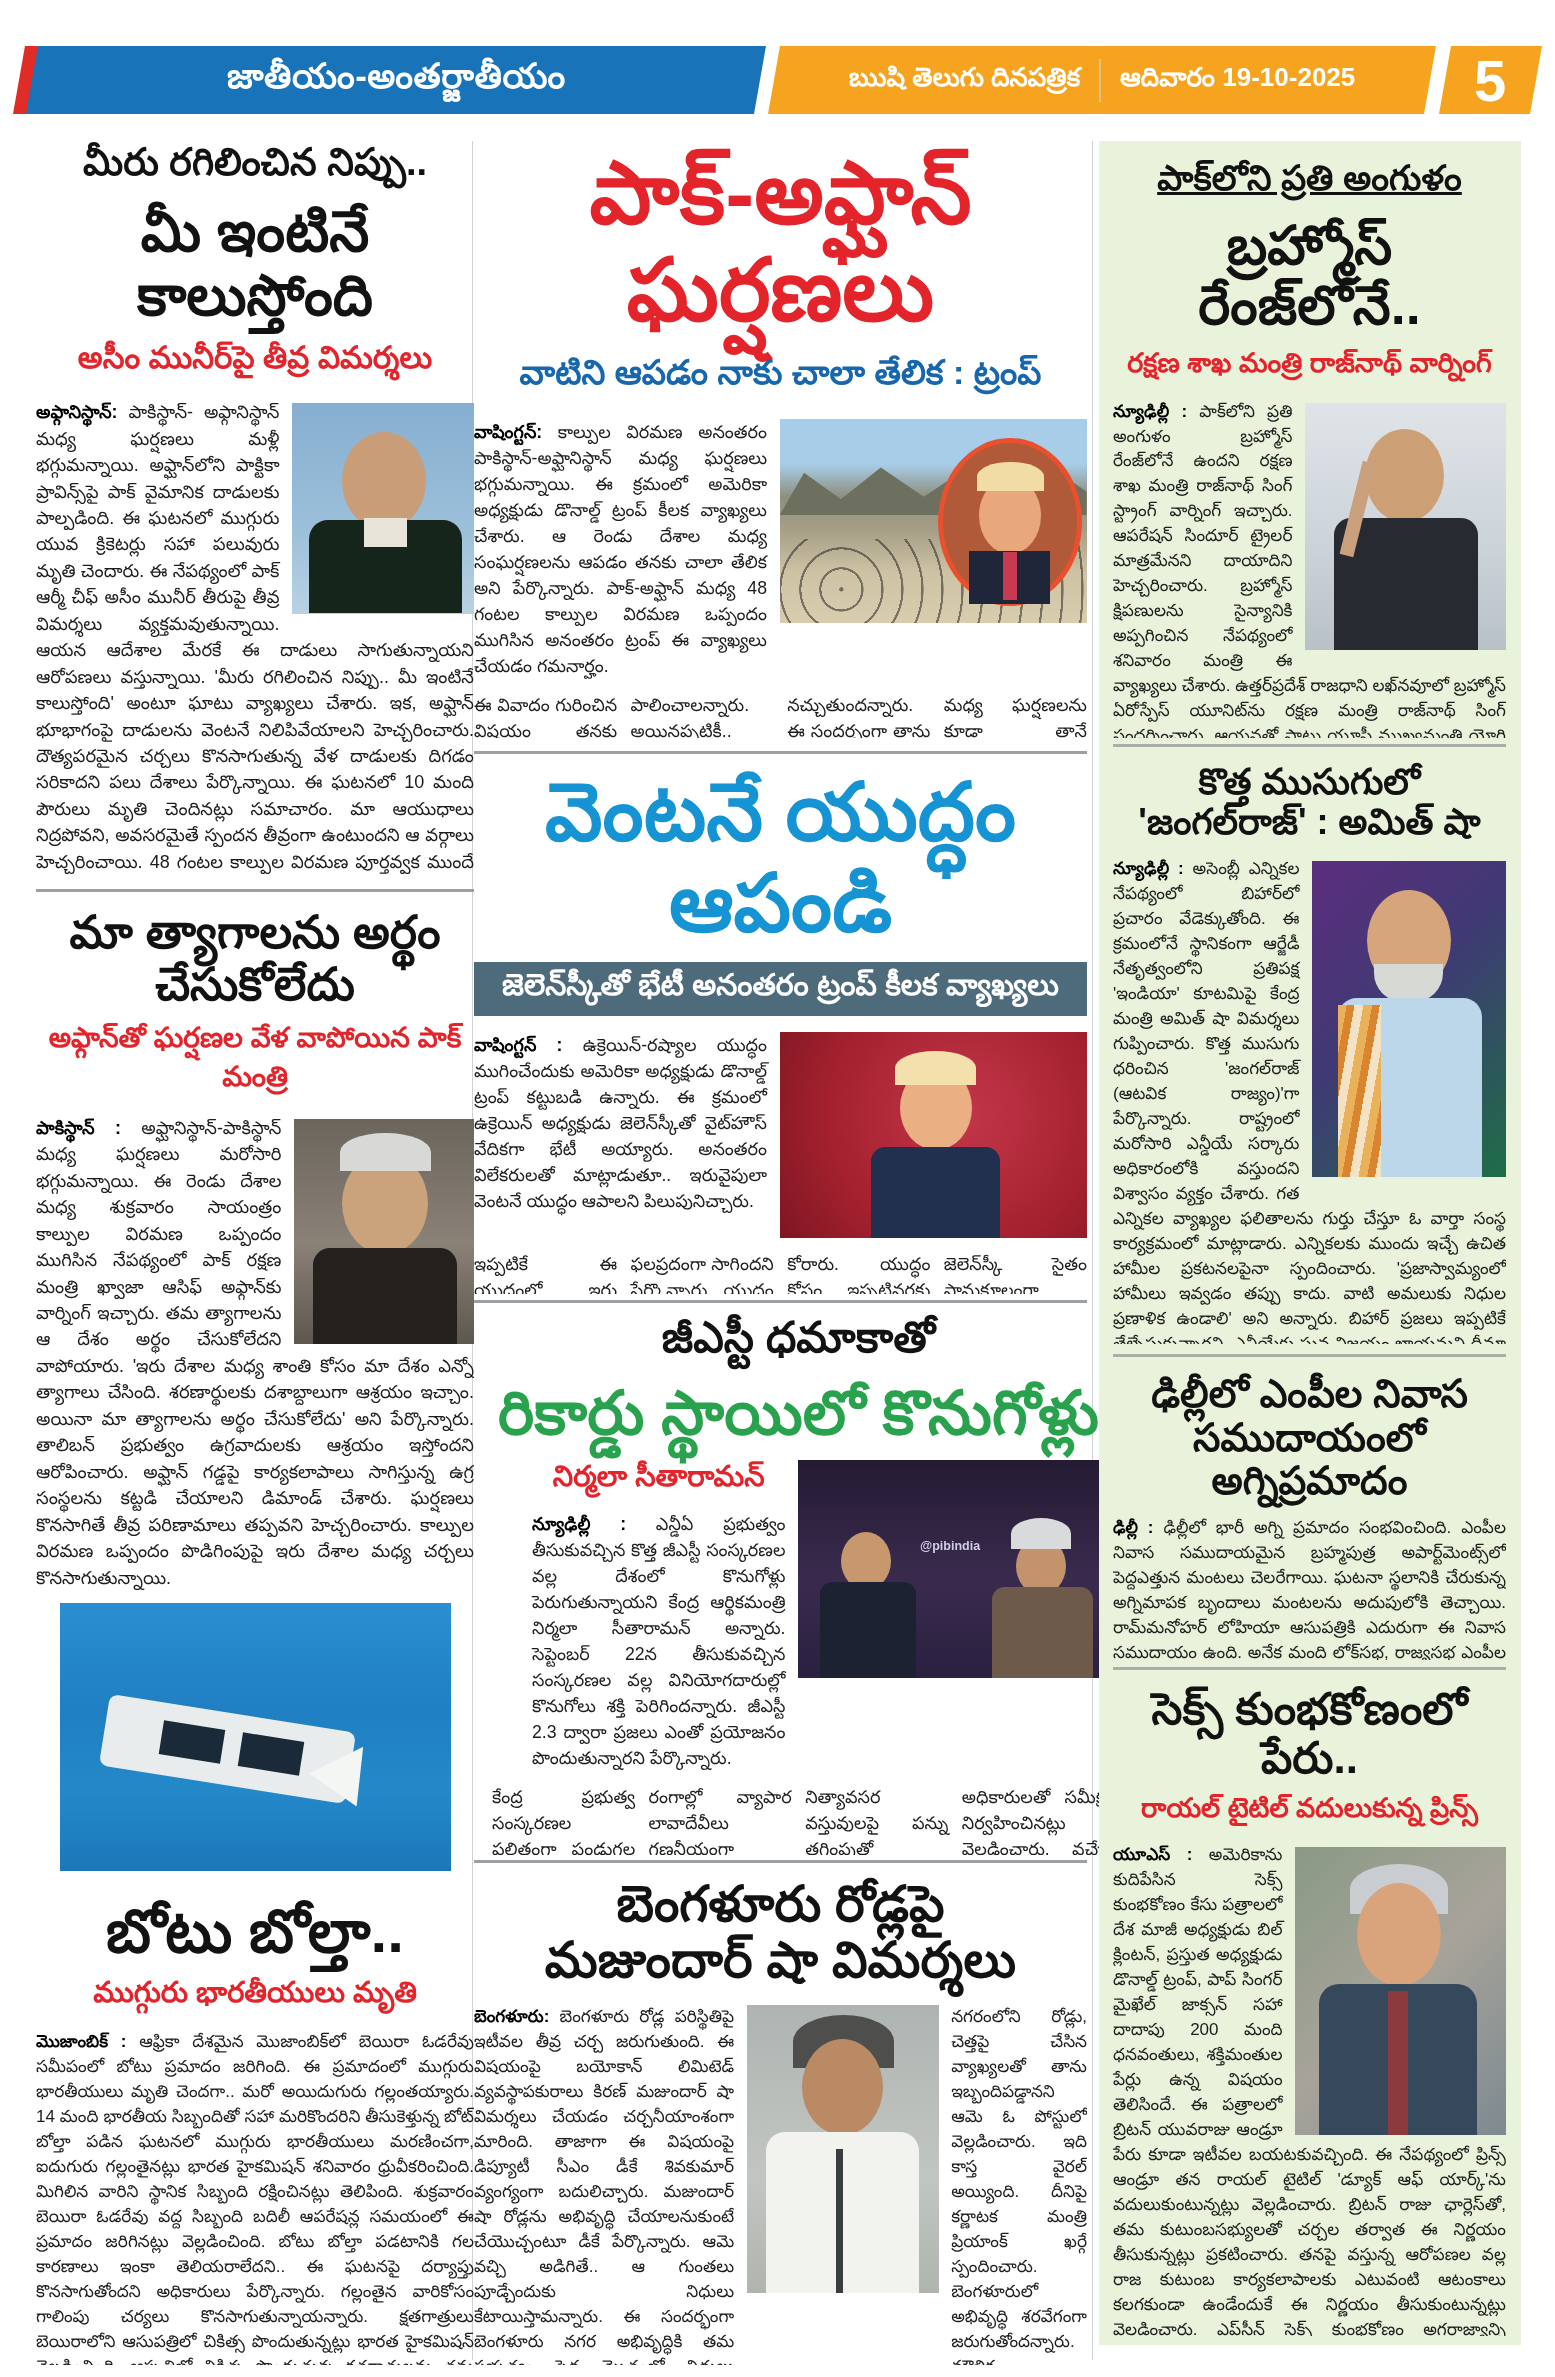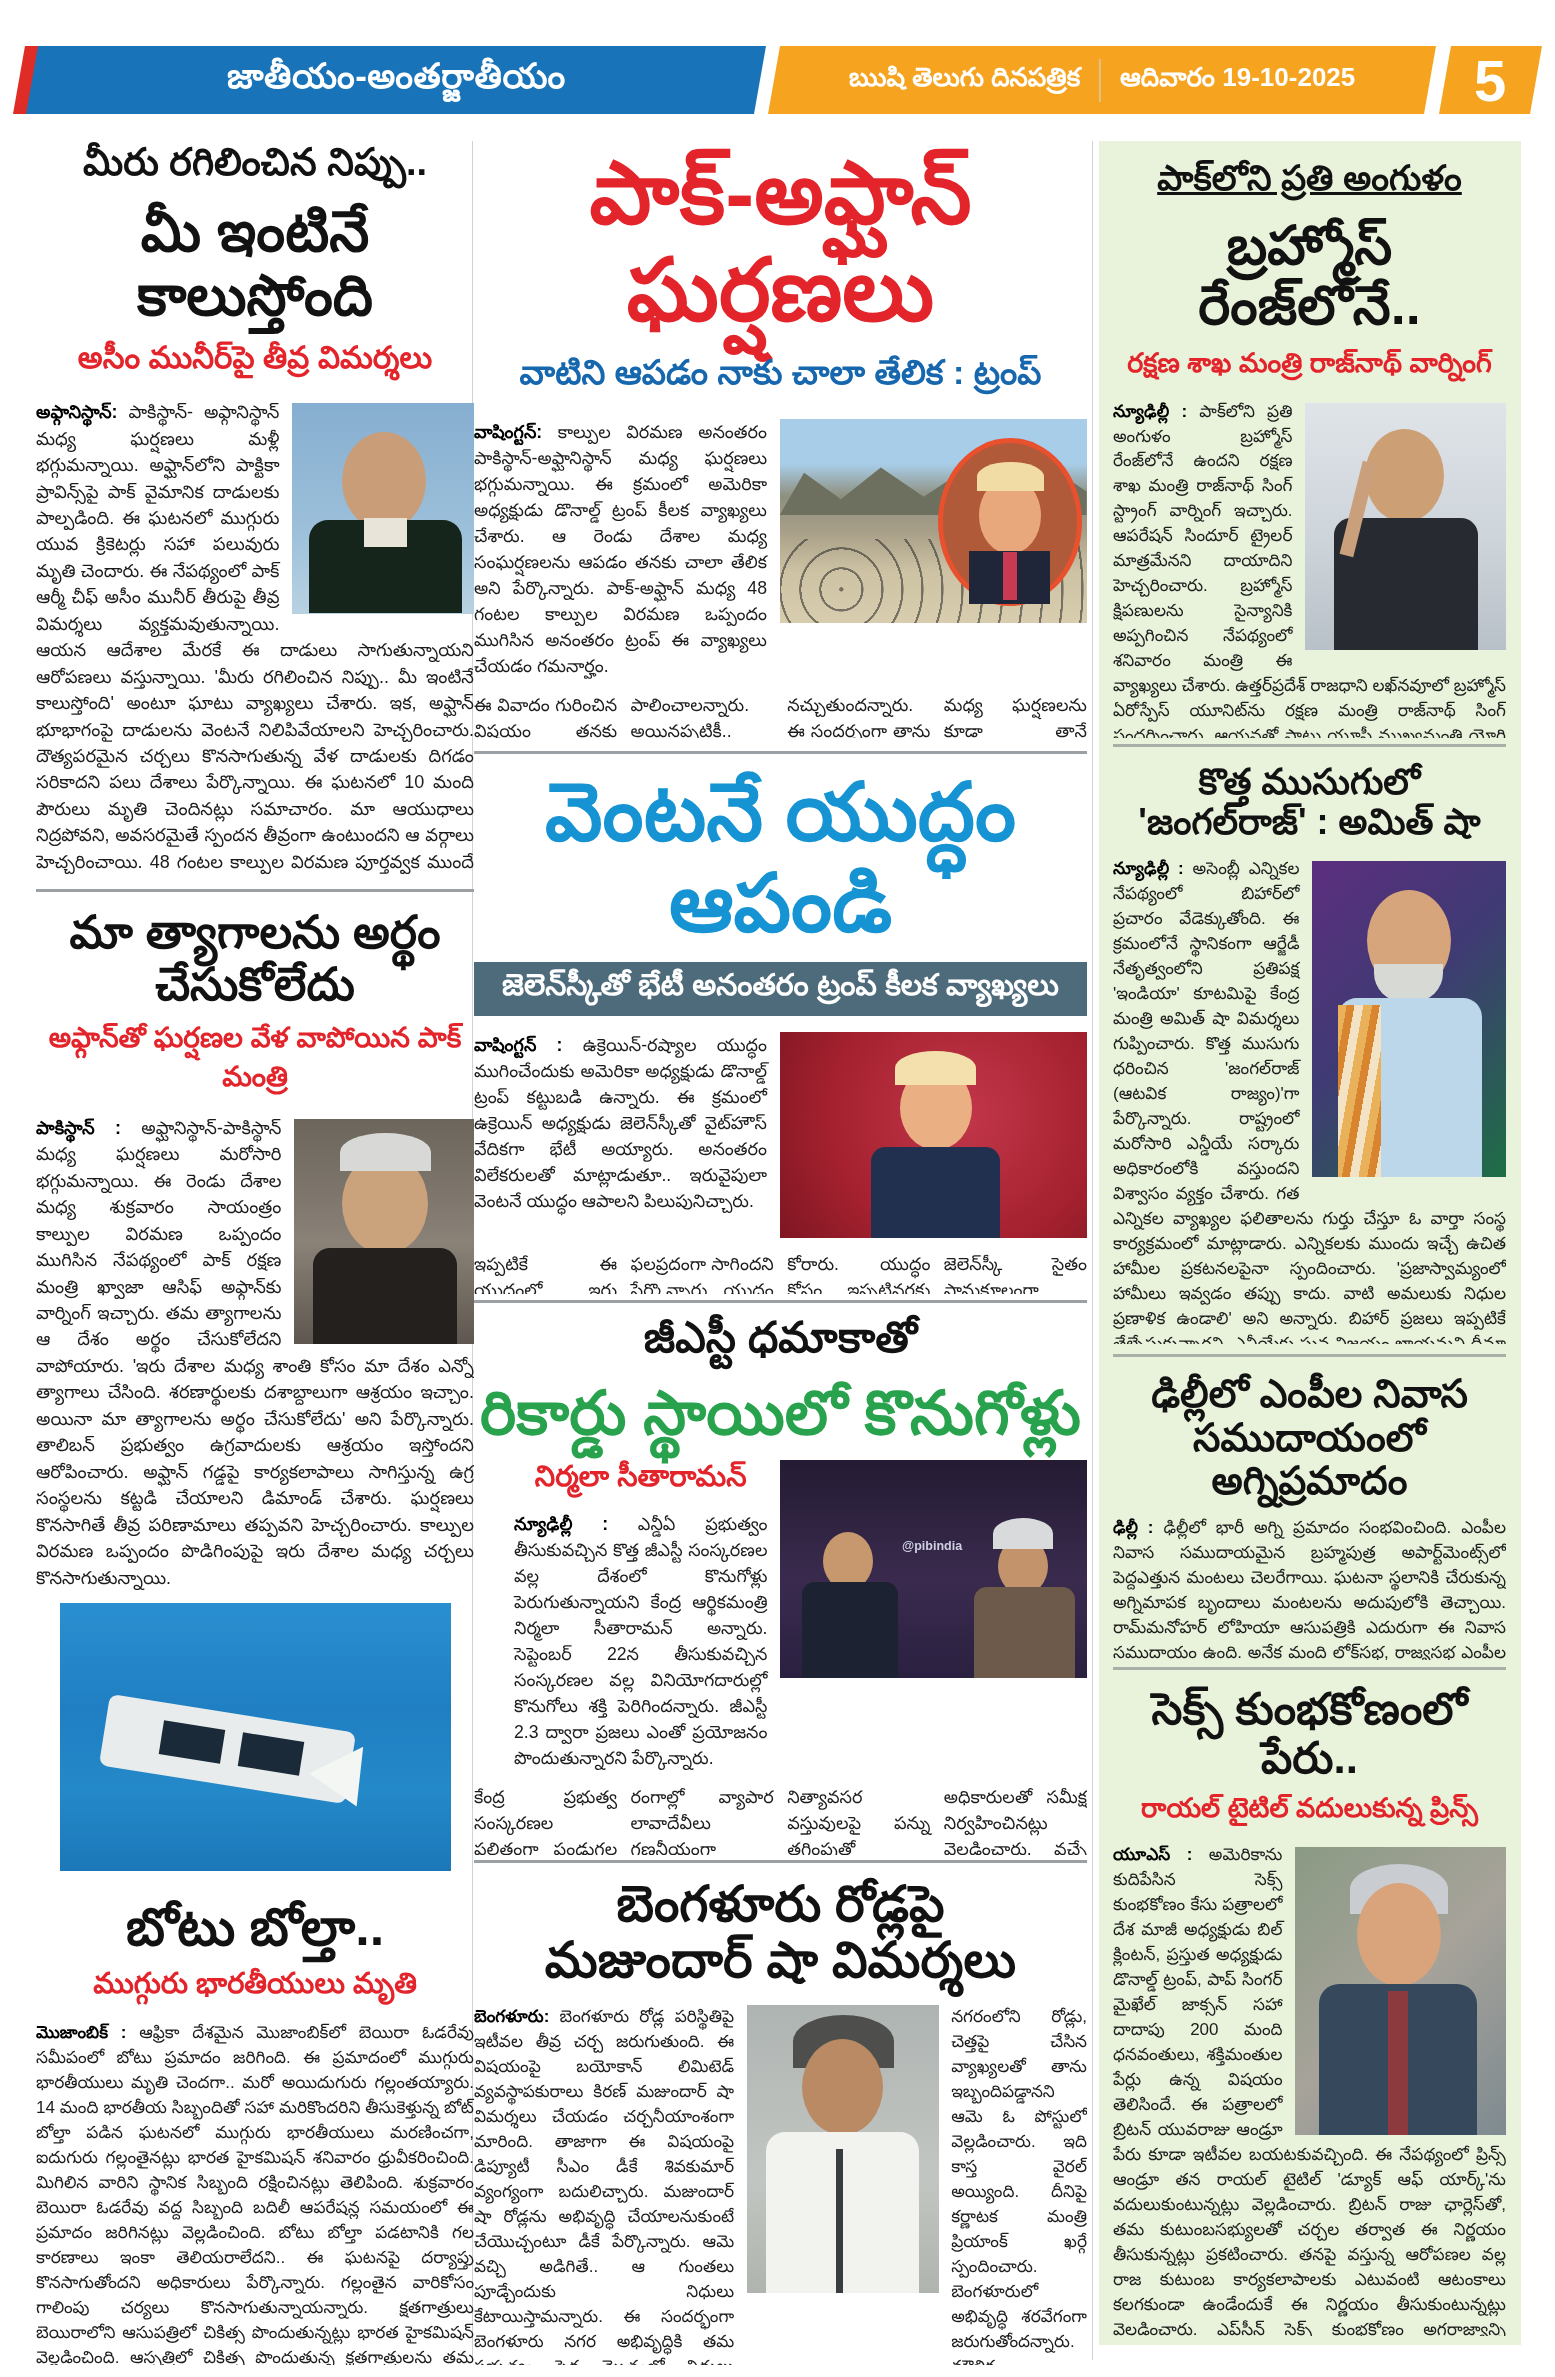--- a/index.html
+++ b/index.html
@@ -95,21 +95,21 @@
     </div>
   </div>
 
   <div class="article" style="left:36px;top:1603px;width:438px;height:762px;">
     <div class="photo" style="width:391px;height:268px;margin:0 auto;background:linear-gradient(180deg,#2a8fd0 0%,#1f7fc2 40%,#2489c9 70%,#1b77b8 100%);">
       <div class="torso" style="left:43px;top:110px;width:249px;height:72px;background:#e8ecec;transform:rotate(9deg);border-radius:8.6px;"></div>
       <div class="torso" style="left:101px;top:122px;width:62px;height:34px;background:#1a2a38;transform:rotate(9deg);"></div>
       <div class="torso" style="left:180px;top:134px;width:62px;height:34px;background:#1a2a38;transform:rotate(9deg);"></div>
       <div class="torso" style="left:259px;top:139px;width:58px;height:53px;background:#f4f6f3;transform:rotate(35deg);clip-path:polygon(0 100%,50% 0,100% 100%);"></div>
     </div>
-    <div class="headline" style="font-size:52px;margin-top:27px;">బోటు బోల్తా..</div>
+    <div class="headline" style="font-size:60px;margin-top:27px;">బోటు బోల్తా..</div>
     <div class="sub-red" style="font-size:29px;margin-top:10.5px;">ముగ్గురు భారతీయులు మృతి</div>
     <p class="body" style="margin-top:14.4px;font-size:17px;"><b class="dl">మొజాంబిక్ :</b> <span>ఆఫ్రికా దేశమైన మొజాంబిక్‌లో బెయిరా ఓడరేవు సమీపంలో బోటు ప్రమాదం జరిగింది. ఈ ప్రమాదంలో ముగ్గురు భారతీయులు మృతి చెందగా.. మరో అయిదుగురు గల్లంతయ్యారు. 14 మంది భారతీయ సిబ్బందితో సహా మరికొందరిని తీసుకెళ్తున్న బోట్ బోల్తా పడిన ఘటనలో ముగ్గురు భారతీయులు మరణించగా, ఐదుగురు గల్లంతైనట్లు భారత హైకమిషన్ శనివారం ధ్రువీకరించింది. మిగిలిన వారిని స్థానిక సిబ్బంది రక్షించినట్లు తెలిపింది. శుక్రవారం బెయిరా ఓడరేవు వద్ద సిబ్బంది బదిలీ ఆపరేషన్ల సమయంలో ఈ ప్రమాదం జరిగినట్లు వెల్లడించింది. బోటు బోల్తా పడటానికి గల కారణాలు ఇంకా తెలియరాలేదని.. ఈ ఘటనపై దర్యాప్తు కొనసాగుతోందని అధికారులు పేర్కొన్నారు. గల్లంతైన వారికోసం గాలింపు చర్యలు కొనసాగుతున్నాయన్నారు. క్షతగాత్రులు బెయిరాలోని ఆసుపత్రిలో చికిత్స పొందుతున్నట్లు భారత హైకమిషన్ వెల్లడించింది. ఆస్పత్రిలో చికిత్స పొందుతున్న క్షతగాత్రులను తమ అధికారులు సందర్శించారని తెలిపింది. మృతుల కుటుంబాలను సంప్రదించి.. వారికి కావాల్సిన సహాయాన్ని అందిస్తున్నట్లు పేర్కొంది. అయితే మృతుల పేర్లు, వివరాలు తెలియాల్సి ఉంది. గల్లంతైన వారి ఆచూకీ కోసం స్థానిక అధికారులు, సముద్ర సంస్థలు, భారత దౌత్య కార్యాలయం సమన్వయంతో పనిచేస్తున్నాయని అధికారులు పేర్కొన్నారు. ఈ ఘటనలో క్షతగాత్రులకు సంబంధించిన వివరాలు తెలుసుకోవడానికి సంప్రదించాల్సిన అత్యవసర నంబర్లను కూడా హైకమిషన్ సోషల్ మీడియాలో షేర్ చేసింది.</span></p>
   </div>
 
   <div class="article" style="left:474px;top:144px;width:613px;height:594px;">
     <div class="headline" style="font-size:87px;color:#e3242b;">పాక్-అఫ్ఘాన్ ఘర్షణలు</div>
     <div class="sub-blue" style="font-size:34px;margin-top:14.4px;">వాటిని ఆపడం నాకు చాలా తేలిక : ట్రంప్</div>
     <div class="row" style="margin-top:19px;">
       <div style="width:293px;">
         <p class="body" style="font-size:17.7px;"><b class="dl">వాషింగ్టన్:</b> <span>కాల్పుల విరమణ అనంతరం పాకిస్థాన్-అఫ్ఘానిస్థాన్ మధ్య ఘర్షణలు భగ్గుమన్నాయి. ఈ క్రమంలో అమెరికా అధ్యక్షుడు డొనాల్డ్ ట్రంప్ కీలక వ్యాఖ్యలు చేశారు. ఆ రెండు దేశాల మధ్య సంఘర్షణలను ఆపడం తనకు చాలా తేలిక అని పేర్కొన్నారు. పాక్-అఫ్ఘాన్ మధ్య 48 గంటల కాల్పుల విరమణ ఒప్పందం ముగిసిన అనంతరం ట్రంప్ ఈ వ్యాఖ్యలు చేయడం గమనార్హం.</span></p>
@@ -147,21 +147,21 @@
         <div class="torso" style="left:91px;top:115px;width:129px;height:91px;background:#223050;border-radius:14.4px 14.4px 0 0;"></div>
       </div>
     </div>
     <div class="cols4" style="margin-top:12.5px;">
       <p class="body" style="font-size:17.7px;">ఇప్పటికే ఈ యుద్ధంలో ఇరు దేశాలు భారీగా నష్టపోయాయని, ఇకనైనా చర్చల ద్వారా సమస్యను పరిష్కరించుకోవాలని సూచించారు. జెలెన్‌స్కీతో భేటీ ఫలప్రదంగా సాగిందని పేర్కొన్నారు. యుద్ధం ముగిసేందుకు ఇదే అనువైన సమయం అన్నారు. ఇరు దేశాల సరిహద్దులను యథాతథంగా ఉంచాలని, మరణాలు ఆగాలని కోరారు. యుద్ధం కోసం ఇప్పటివరకు వెచ్చించిన నిధులను ప్రజల సంక్షేమం, మౌలిక వసతులు, యుద్ధం అనంతర పునర్నిర్మాణం కోసం వినియోగించాలన్నారు. ఈ వ్యాఖ్యలపై జెలెన్‌స్కీ సైతం సానుకూలంగా స్పందించారు. రష్యా అధ్యక్షుడు పుతిన్‌తో త్వరలో భేటీ కానున్నట్లు ట్రంప్ వెల్లడించారు.</p>
     </div>
   </div>
 
   <div class="rule" style="left:474px;top:1300px;width:613px;"></div>
 
-  <div class="article" style="left:474px;top:1313px;width:613px;height:542px;">
+  <div class="article" style="left:474px;top:1313px;width:613px;height:542px;padding-left:18px;">
     <div class="kicker" style="font-size:43px;">జీఎస్టీ ధమాకాతో</div>
     <div class="headline" style="font-size:61px;color:#28a24c;margin-top:5.8px;">రికార్డు స్థాయిలో కొనుగోళ్లు</div>
     <div class="row" style="margin-top:12.5px;">
       <div style="width:293px;margin-left:40px;">
         <div class="sub-red" style="font-size:29px;margin-bottom:11.5px;">నిర్మలా సీతారామన్</div>
         <p class="body" style="font-size:17.7px;"><b class="dl">న్యూఢిల్లీ :</b> <span>ఎన్డీఏ ప్రభుత్వం తీసుకువచ్చిన కొత్త జీఎస్టీ సంస్కరణల వల్ల దేశంలో కొనుగోళ్లు పెరుగుతున్నాయని కేంద్ర ఆర్థికమంత్రి నిర్మలా సీతారామన్ అన్నారు. సెప్టెంబర్ 22న తీసుకువచ్చిన సంస్కరణల వల్ల వినియోగదారుల్లో కొనుగోలు శక్తి పెరిగిందన్నారు. జీఎస్టీ 2.3 ద్వారా ప్రజలు ఎంతో ప్రయోజనం పొందుతున్నారని పేర్కొన్నారు.</span></p>
       </div>
       <div class="photo" style="width:307px;height:218px;background:linear-gradient(180deg,#241b33 0%,#3a2b4e 55%,#2a2040 100%);">
         <span class="wm" style="left:122px;top:79px;">@pibindia</span>
         <div class="face" style="left:43px;top:72px;width:50px;height:58px;background:#c7986e;"></div>

